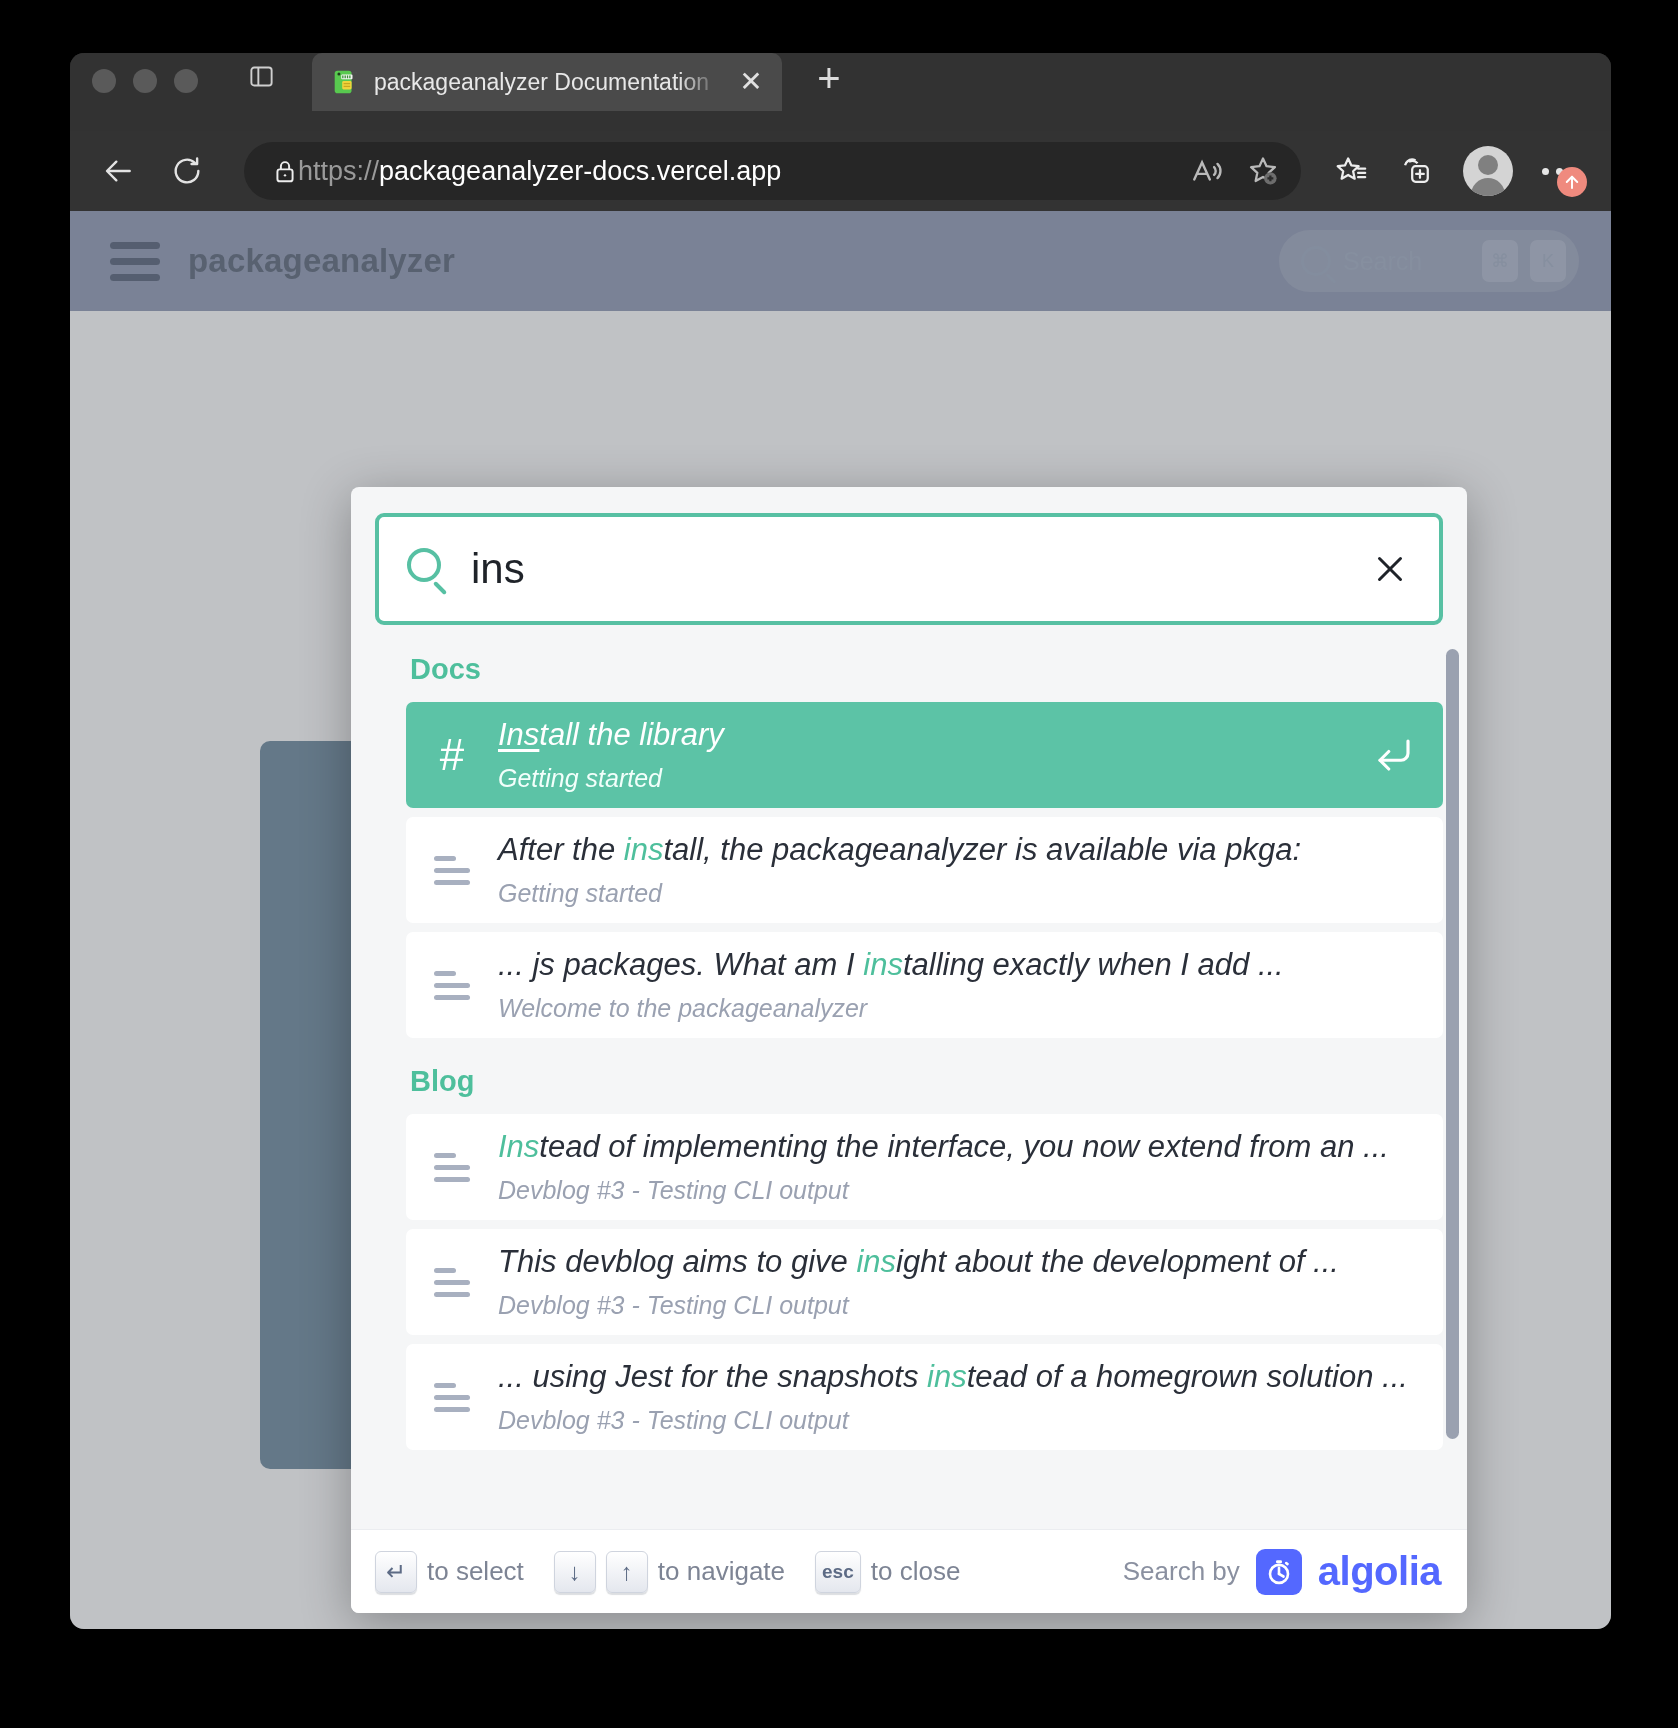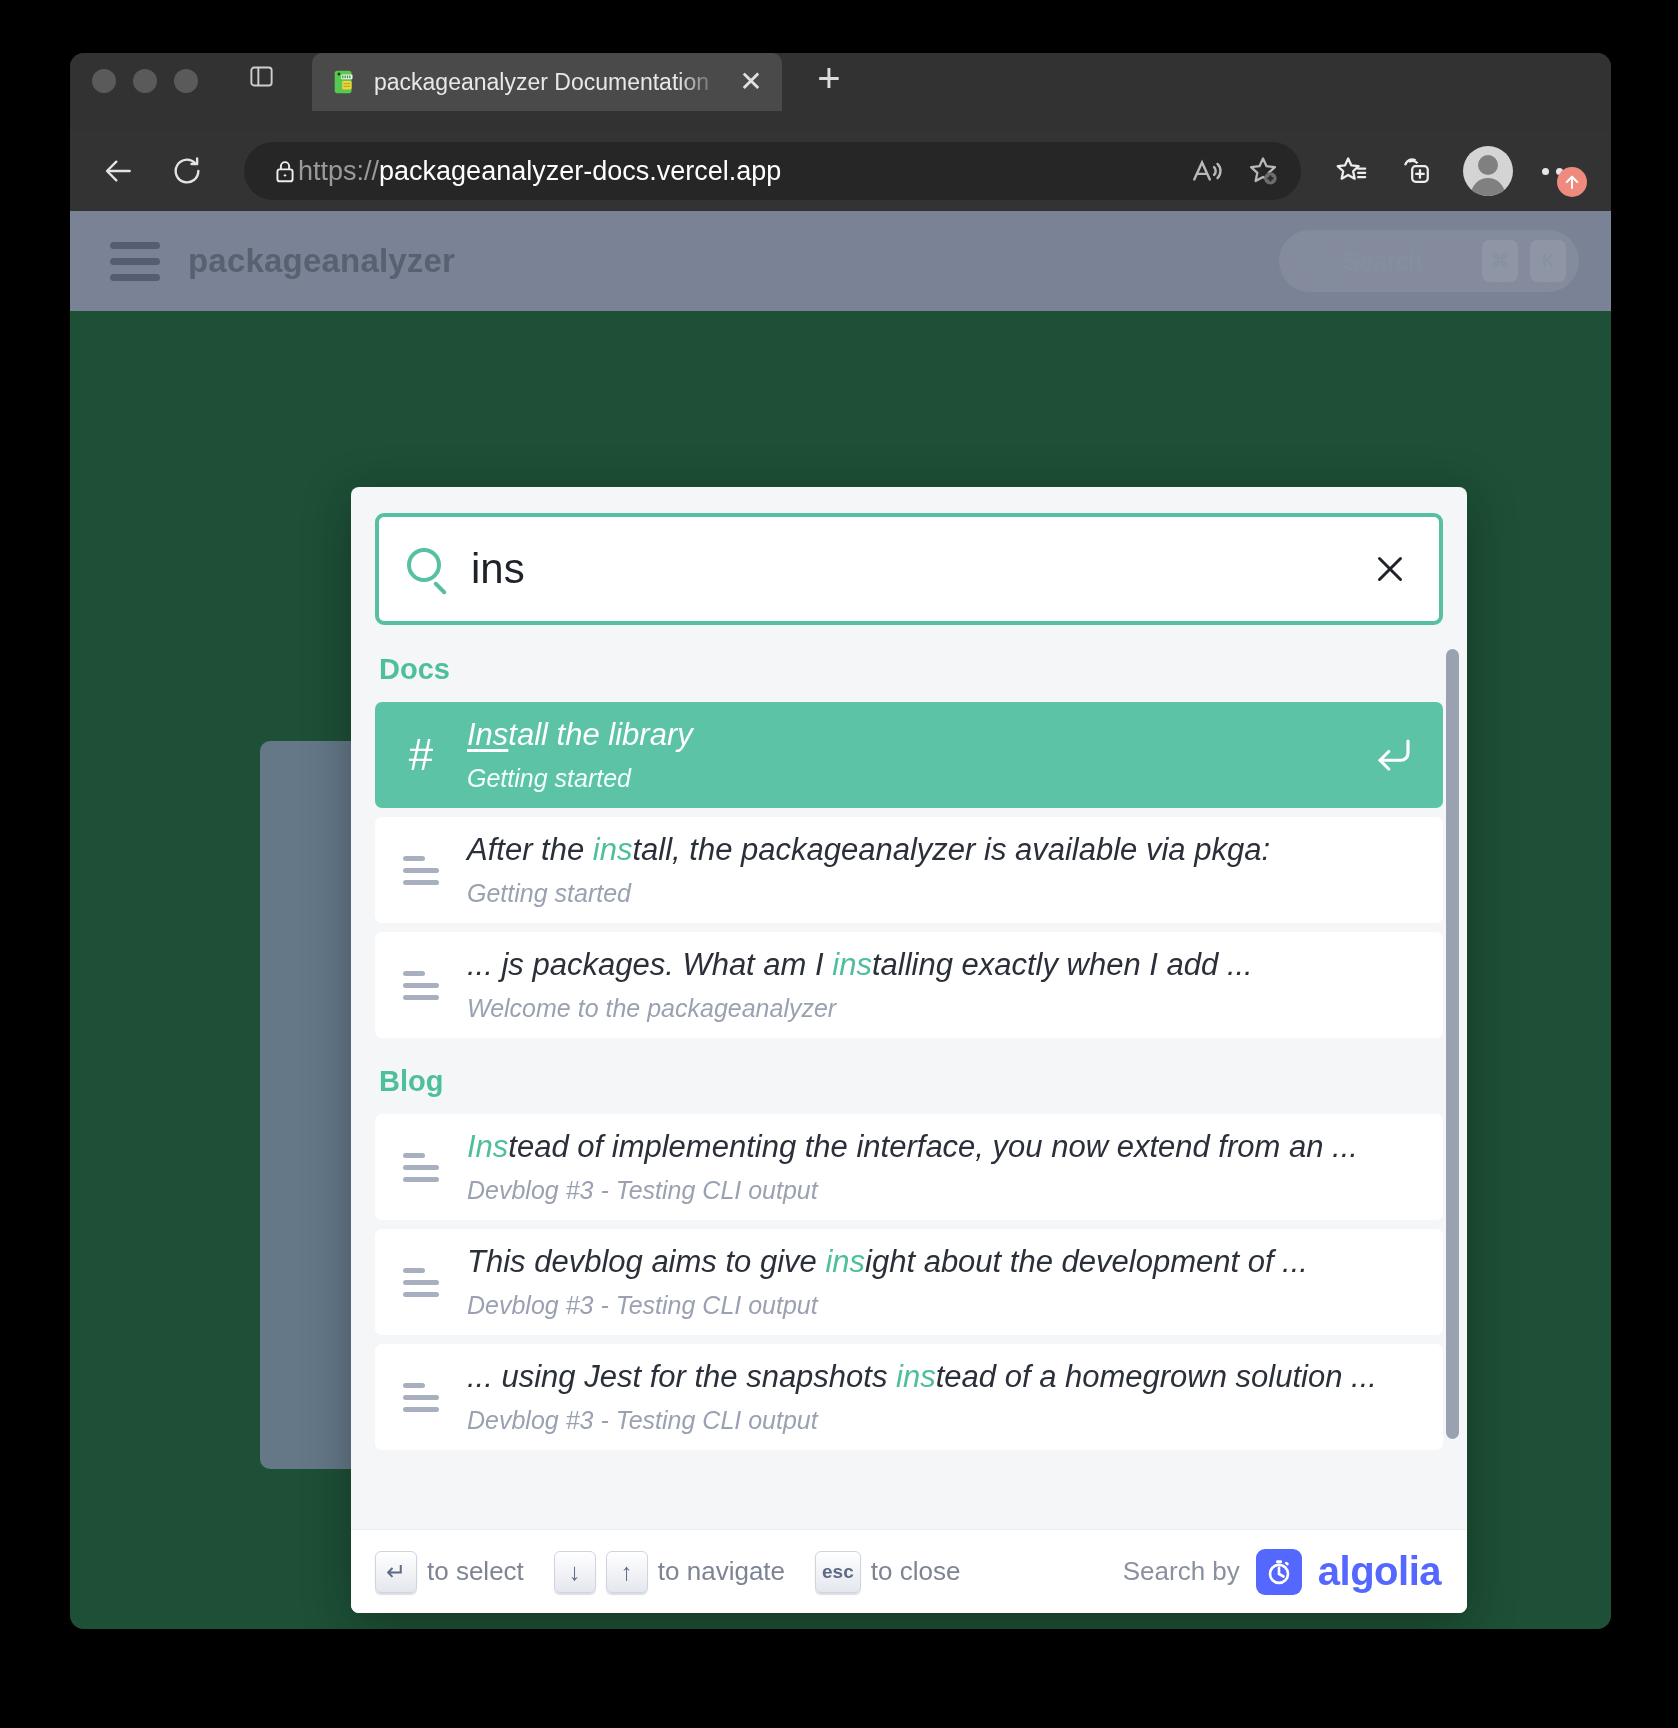--- a/index.html
+++ b/index.html
@@ -101,21 +101,21 @@
     width: 30px; height: 30px; border-radius: 50%;
     background: #ef8a7e;
     display:flex; align-items:center; justify-content:center;
   }
   #update-badge svg { width: 18px; height: 18px; }
 
   
   #page-viewport {
     position: relative;
     height: calc(1576px - 78px - 80px);
-    background: #14532d;
+    background: #e5e5e5;
     overflow: hidden;
   }
   
   #site-header {
     position: relative;
     height: 100px;
     background: #8b93a8;
     display: flex; align-items: center;
     padding: 0 32px 0 40px;
   }
@@ -182,20 +182,21 @@
   }
   #search-reset { width:46px; height:46px; display:flex; align-items:center; justify-content:center; flex:0 0 46px; }
   #search-reset svg { width: 36px; height: 36px; }
 
   
   #results-area {
     flex: 1 1 auto;
     position: relative;
     overflow: hidden;
     padding: 0 24px 0 24px;
+    margin-left: 31px;
   }
   #results-inner { padding-bottom: 10px; }
   .source-title {
     color: #4ebf9c;
     font-size: 29px;
     font-weight: 700;
     padding: 18px 4px 16px 4px;
   }
   .hit {
     background: #fff;

